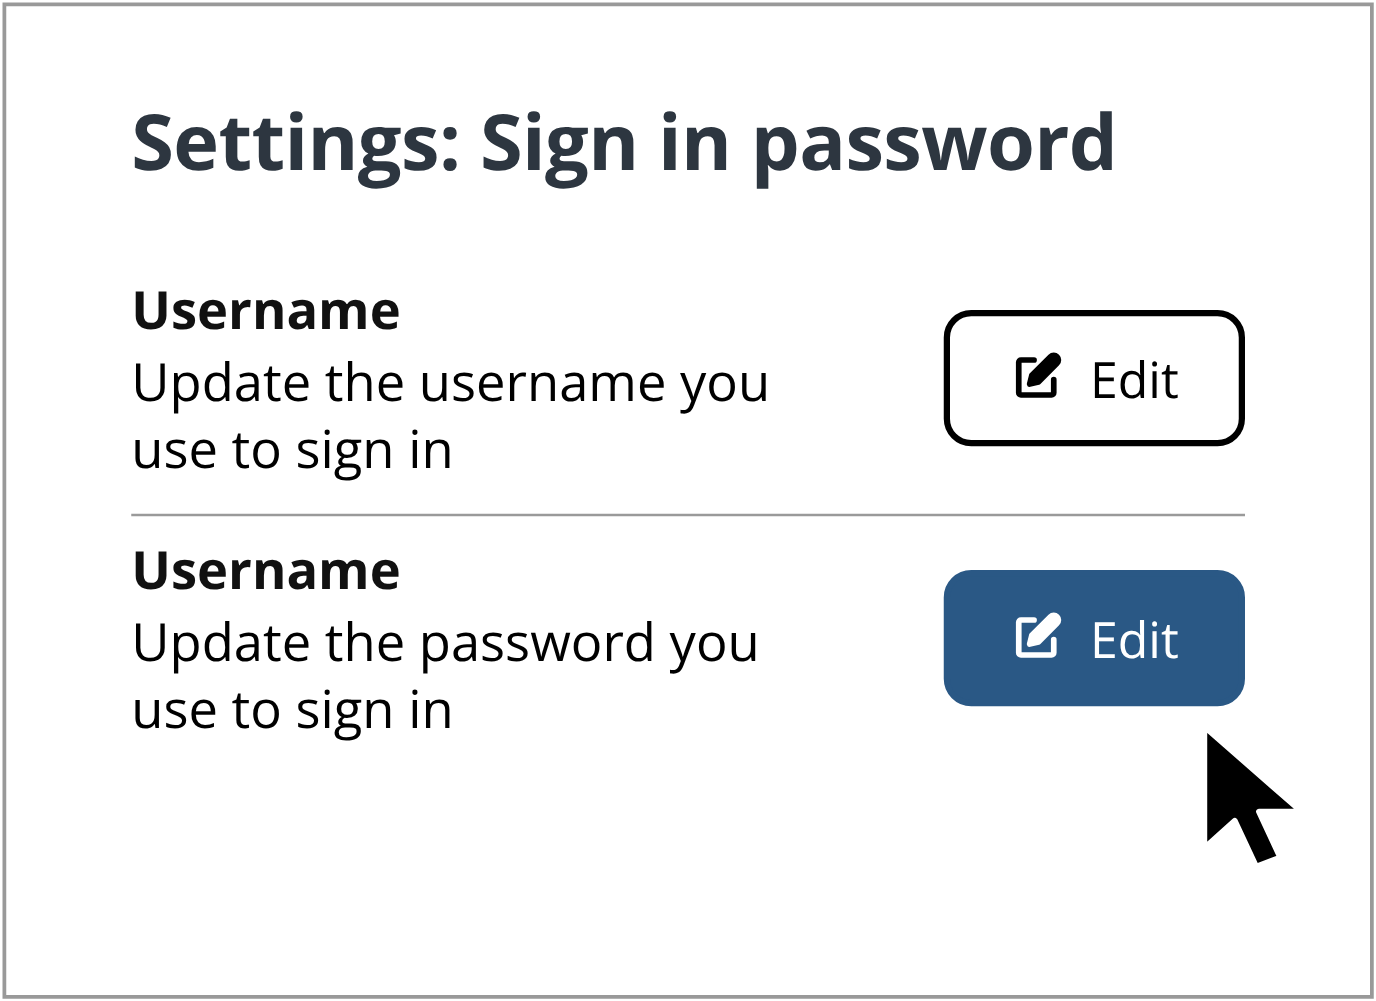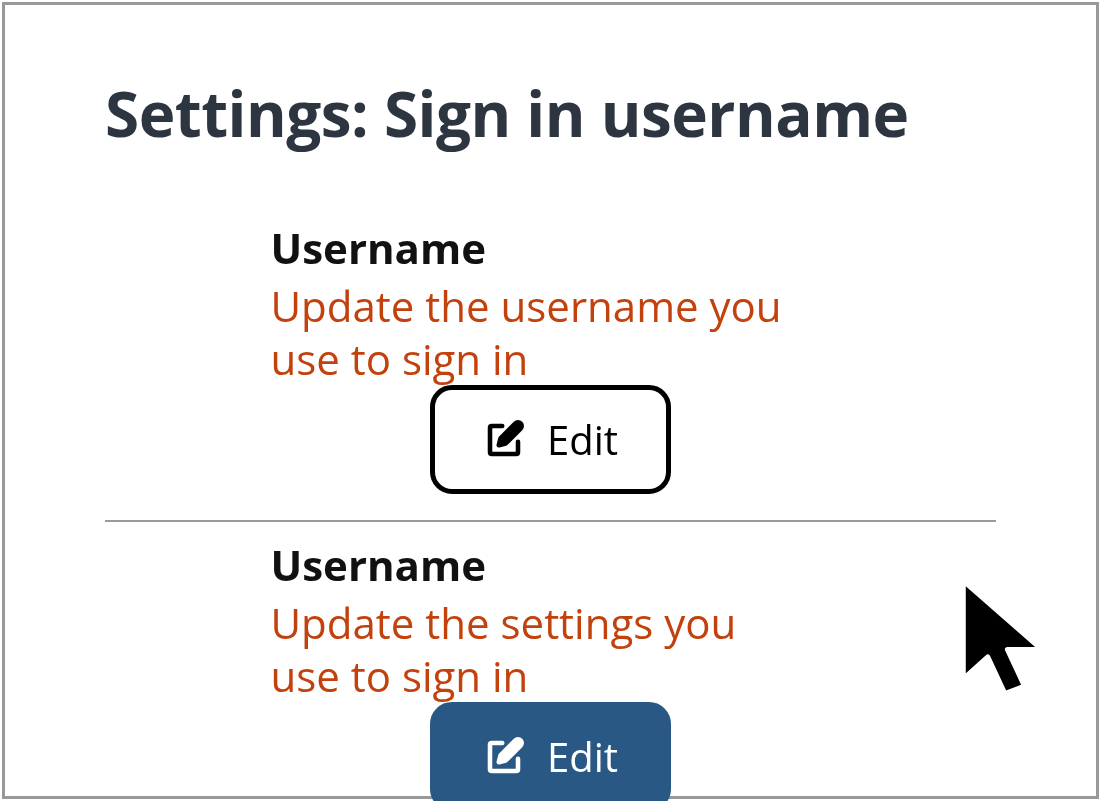--- a/index.html
+++ b/index.html
@@ -22,38 +22,37 @@
       font-weight: 700;
       color: #2d3640;
       margin-bottom: 50px;
       letter-spacing: -0.5px;
     }
     .row {
       display: flex;
       align-items: center;
       justify-content: space-between;
       padding: 14px 0 26px 0;
-      flex-direction: column;
     }
     .divider {
       border: none;
       border-top: 2px solid #9a9a9a;
       margin: 0;
     }
     .setting-text { flex: 1 1 auto; padding-right: 40px; }
     .setting-name {
       font-size: 42px;
       font-weight: 700;
       color: #111;
       margin-bottom: 4px;
     }
     .setting-desc {
       font-size: 42px;
       font-weight: 400;
-      color: #c2410c;
+      color: #000000;
       line-height: 1.25;
       max-width: 520px;
     }
     .edit-btn {
       display: inline-flex;
       align-items: center;
       gap: 22px;
       padding: 22px 48px;
       font-size: 40px;
       font-weight: 400;
@@ -78,21 +77,21 @@
       left: 956px;
       top: 572px;
       pointer-events: none;
     }
   </style>
 </head>
 <body>
 
 <div class="panel">
 
-  <h1 class="page-title">Settings: Sign in username</h1>
+  <h1 class="page-title">Settings: Sign in password</h1>
 
   <div class="row">
     <div class="setting-text">
       <div class="setting-name">Username</div>
       <div class="setting-desc">Update the username you use to sign in</div>
     </div>
     <button class="edit-btn default">
       <span class="icon-wrap">
         <svg width="42" height="42" viewBox="0 0 24 24" fill="none" stroke="#000" stroke-width="2.6" stroke-linecap="round" stroke-linejoin="round">
           <path d="M11 4H5a1 1 0 0 0-1 1v14a1 1 0 0 0 1 1h14a1 1 0 0 0 1-1v-6"></path>
@@ -101,21 +100,21 @@
       </span>
       <span>Edit</span>
     </button>
   </div>
 
   <hr class="divider">
 
   <div class="row">
     <div class="setting-text">
       <div class="setting-name">Username</div>
-      <div class="setting-desc">Update the settings you use to sign in</div>
+      <div class="setting-desc">Update the password you use to sign in</div>
     </div>
     <button class="edit-btn hover">
       <span class="icon-wrap">
         <svg width="42" height="42" viewBox="0 0 24 24" fill="none" stroke="#fff" stroke-width="2.6" stroke-linecap="round" stroke-linejoin="round">
           <path d="M11 4H5a1 1 0 0 0-1 1v14a1 1 0 0 0 1 1h14a1 1 0 0 0 1-1v-6"></path>
           <path d="M18.5 2.5a2.1 2.1 0 0 1 3 3L13 14l-4 1 1-4 8.5-8.5z" fill="#fff"></path>
         </svg>
       </span>
       <span>Edit</span>
     </button>

